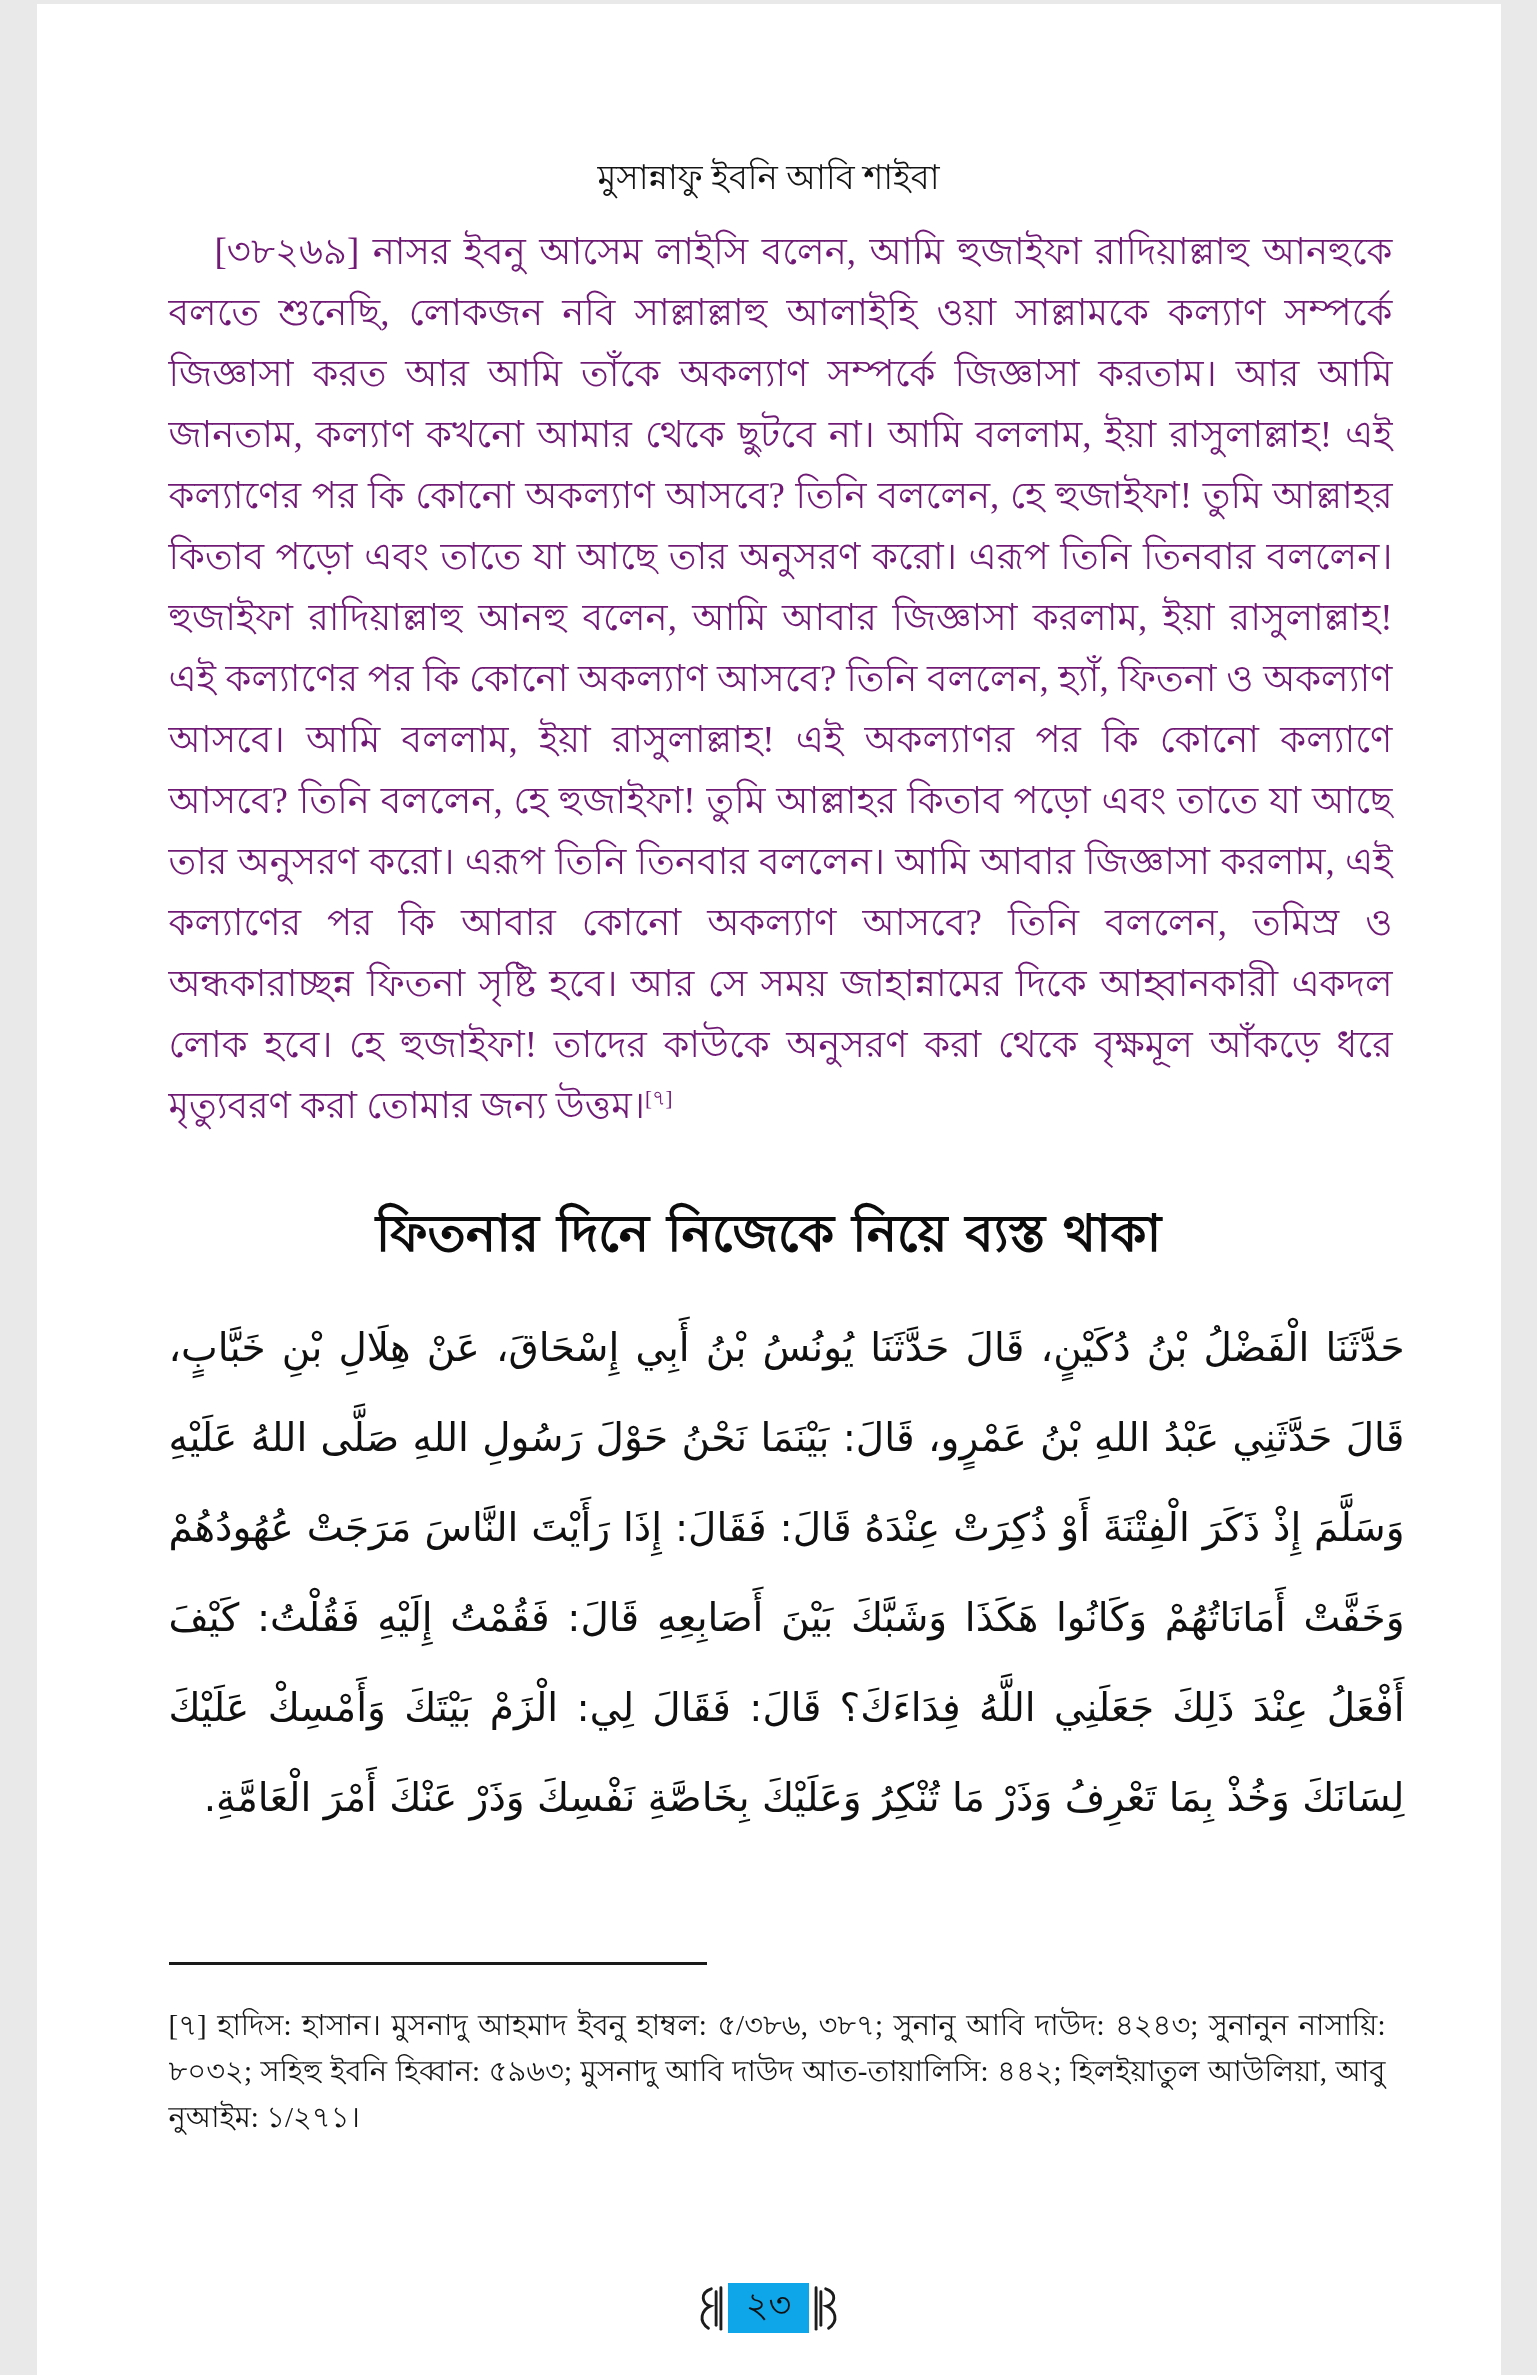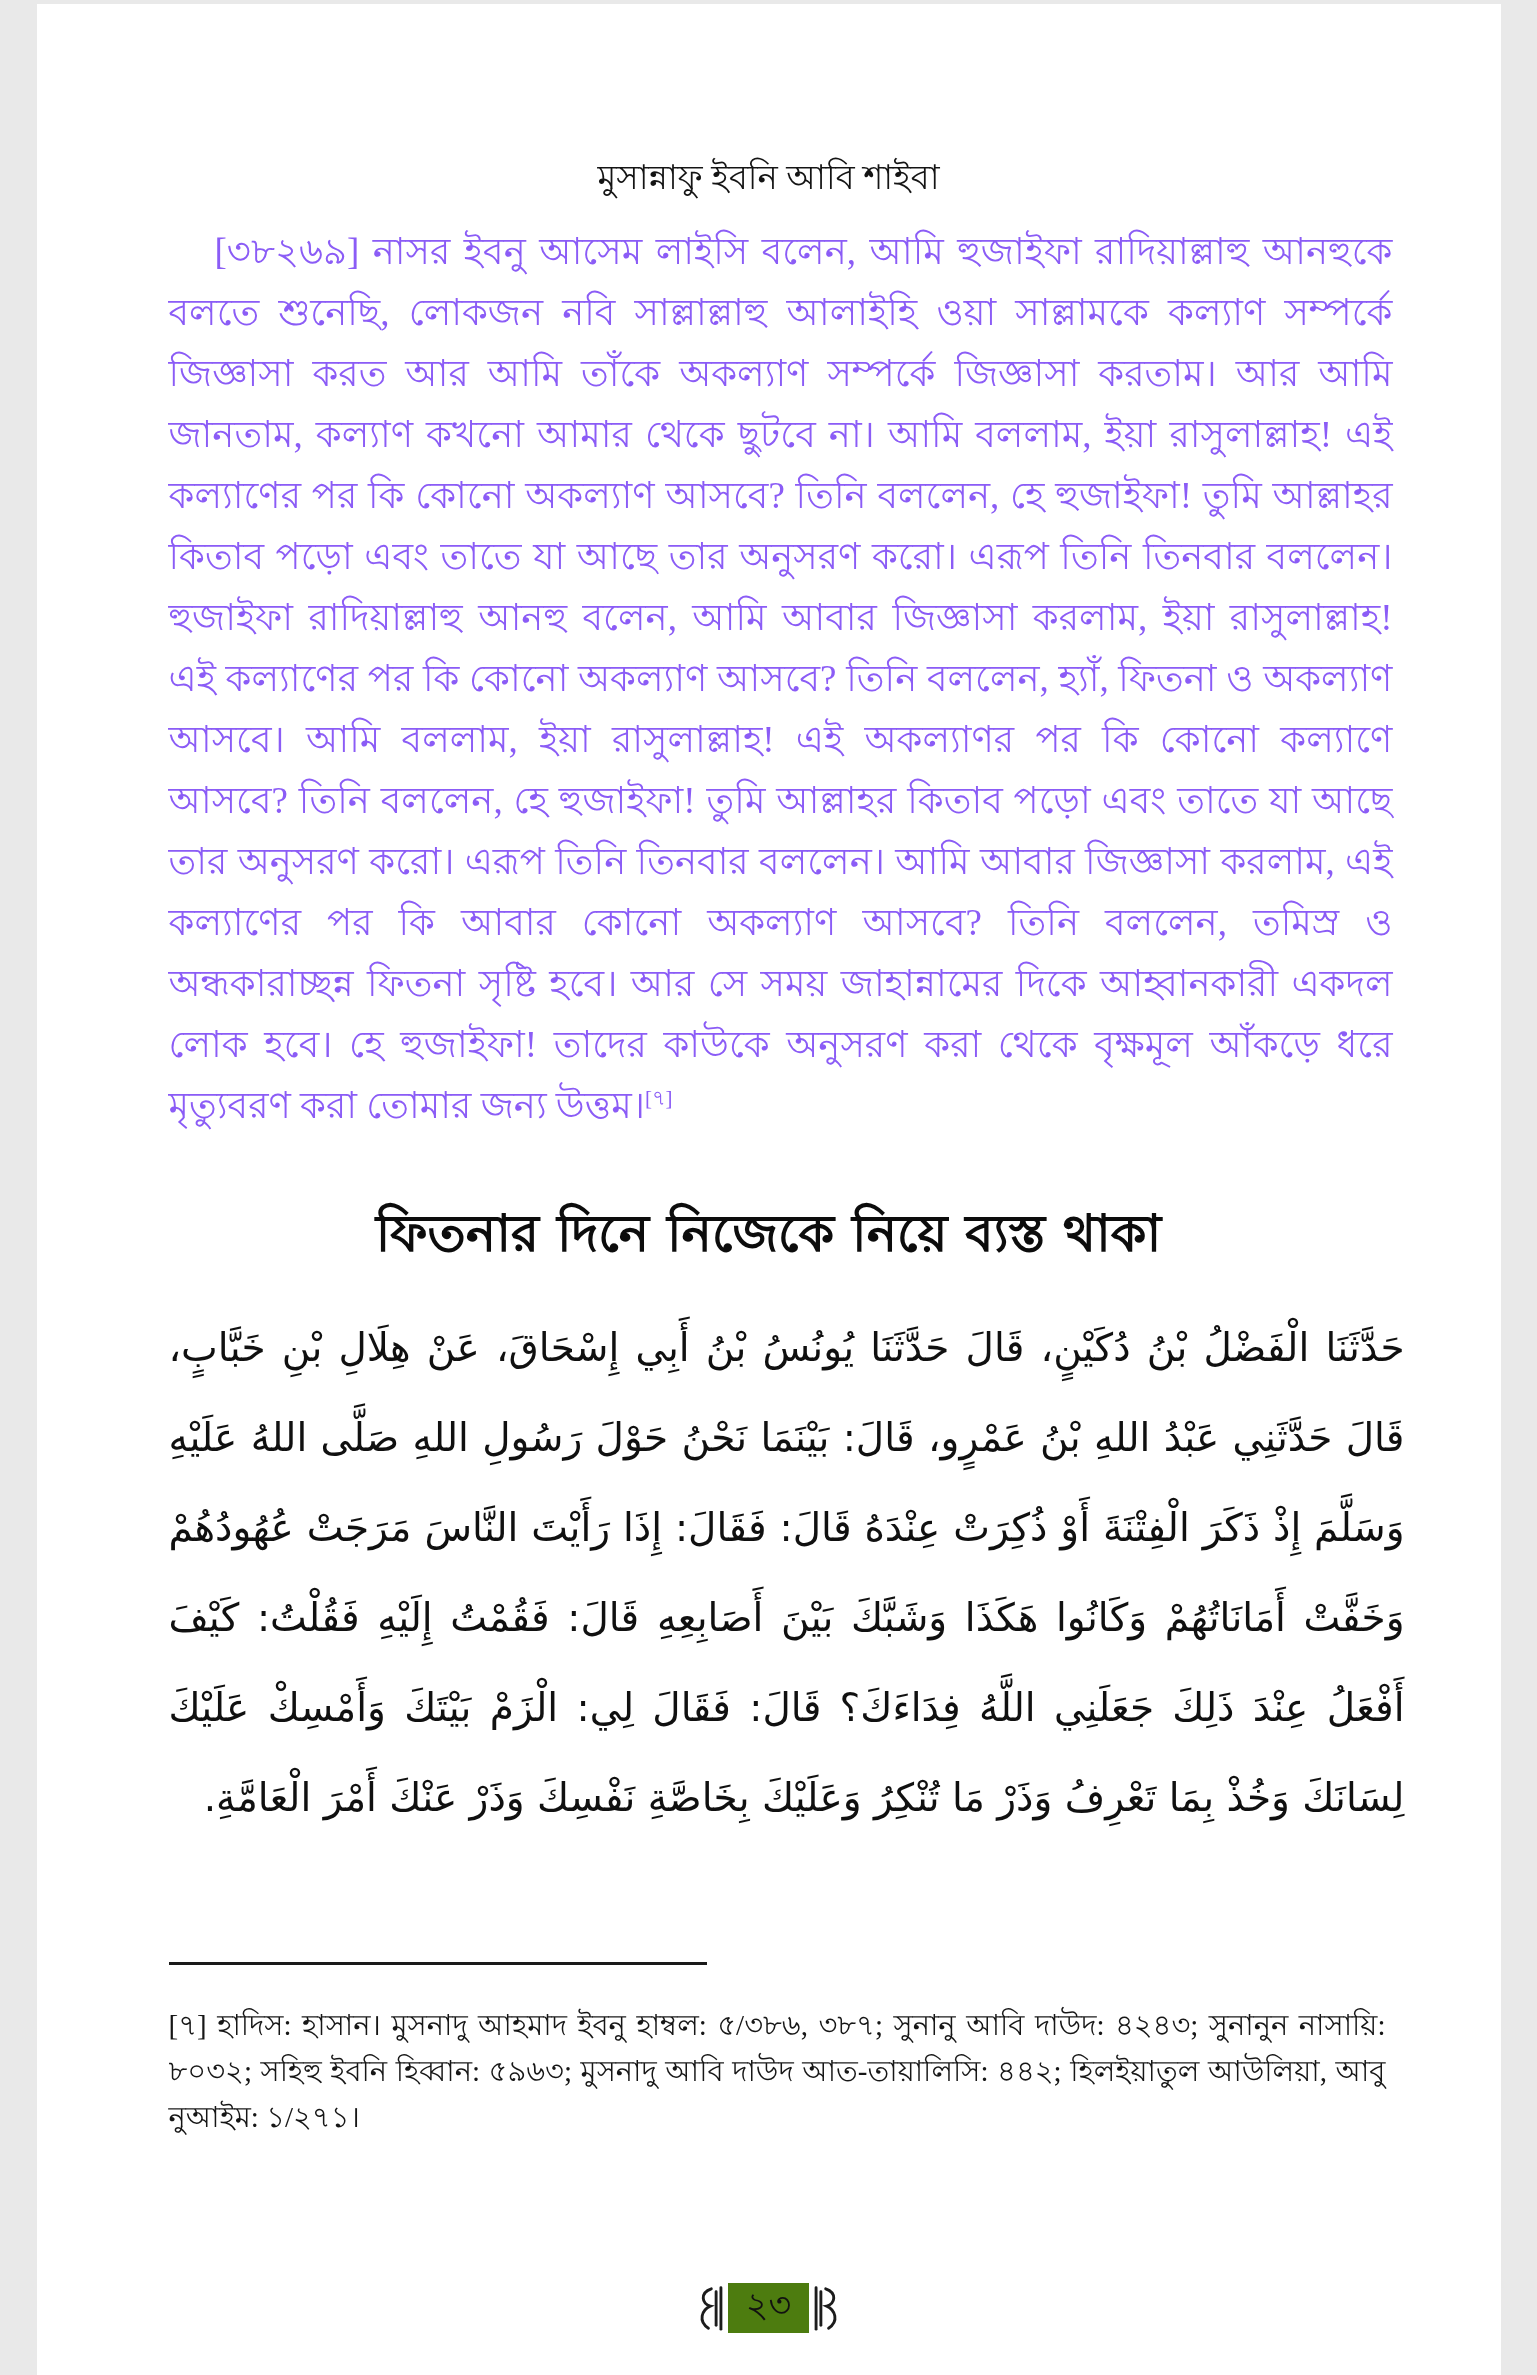--- a/index.html
+++ b/index.html
@@ -22,21 +22,21 @@
     color: #141414;
   }
   .hadith-para {
     position: absolute;
     top: 217px; left: 132px; right: 108px;
     margin: 0;
     font-size: 37px;
     line-height: 61px;
     text-align: justify;
     text-indent: 46px;
-    color: #8b5cf6;
+    color: #701a75;
   }
   .hadith-para sup {
     font-size: 21px;
     line-height: 0;
     vertical-align: 13.4px;
   }
   .section-heading {
     position: absolute;
     top: 1191px; left: 0; right: 0;
     margin: 0;
@@ -78,21 +78,21 @@
     top: 2279px; left: 0; right: 0;
     display: flex;
     align-items: center;
     justify-content: center;
     gap: 5.8px;
   }
   .page-number {
     display: inline-block;
     min-width: 61px;
     padding: 1.9px 9.6px 5.8px 9.6px;
-    background: #4d7c0f;
+    background: #0ea5e9;
     text-align: center;
     font-size: 35px;
     line-height: 42px;
     color: #111;
   }
   .orn {
     width: 33px; height: 50px;
     display: inline-block;
   }
   .orn.mirror { transform: scaleX(-1); }

